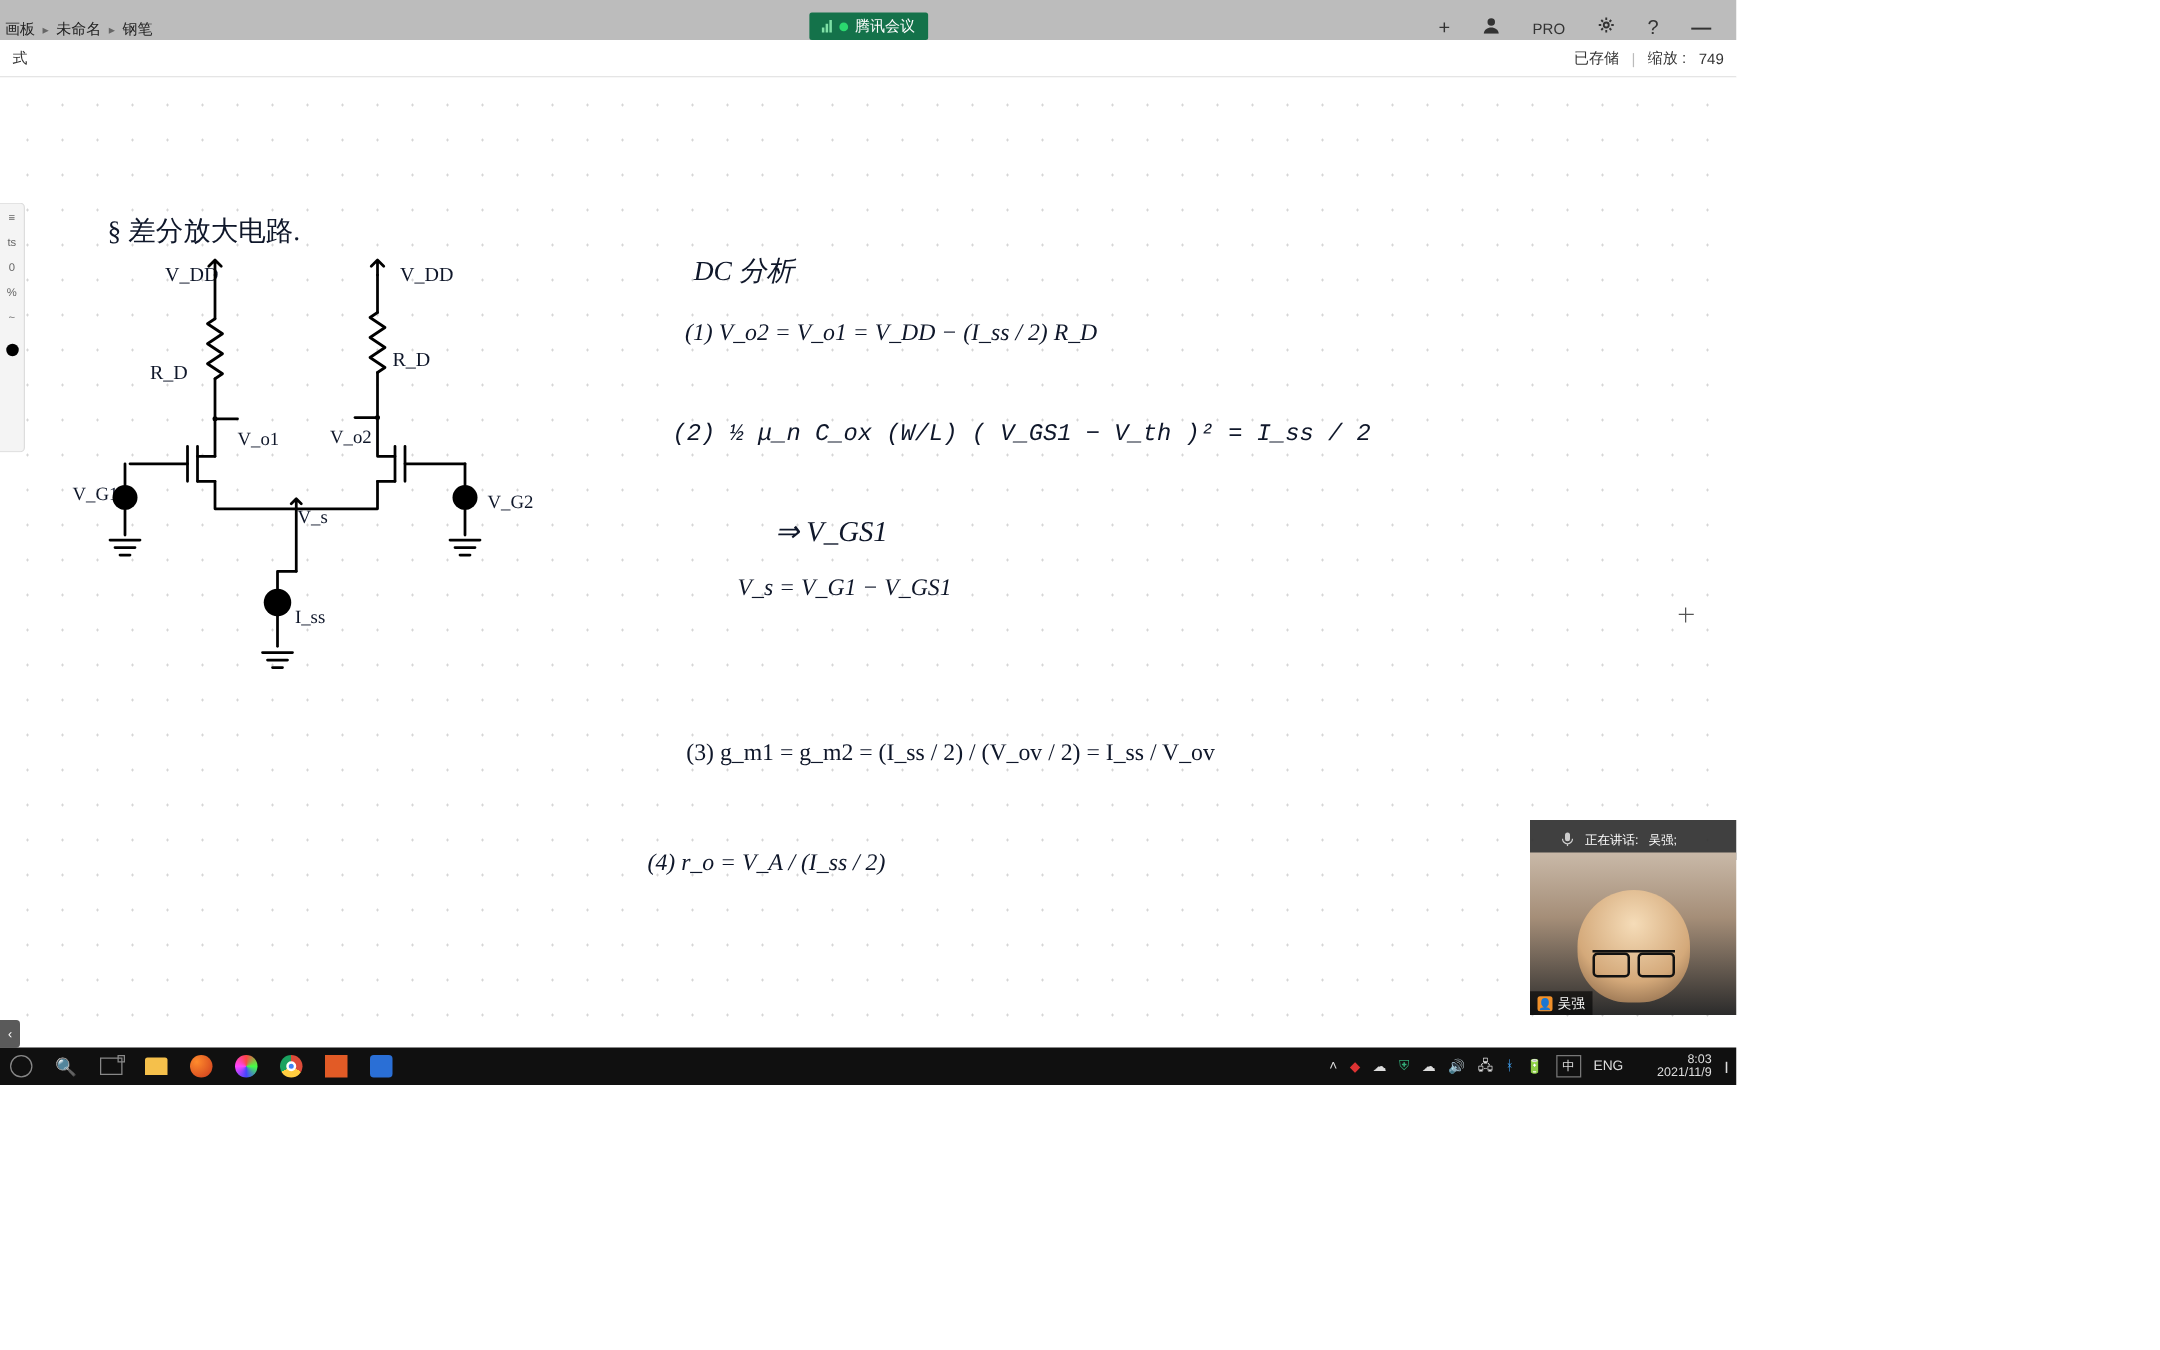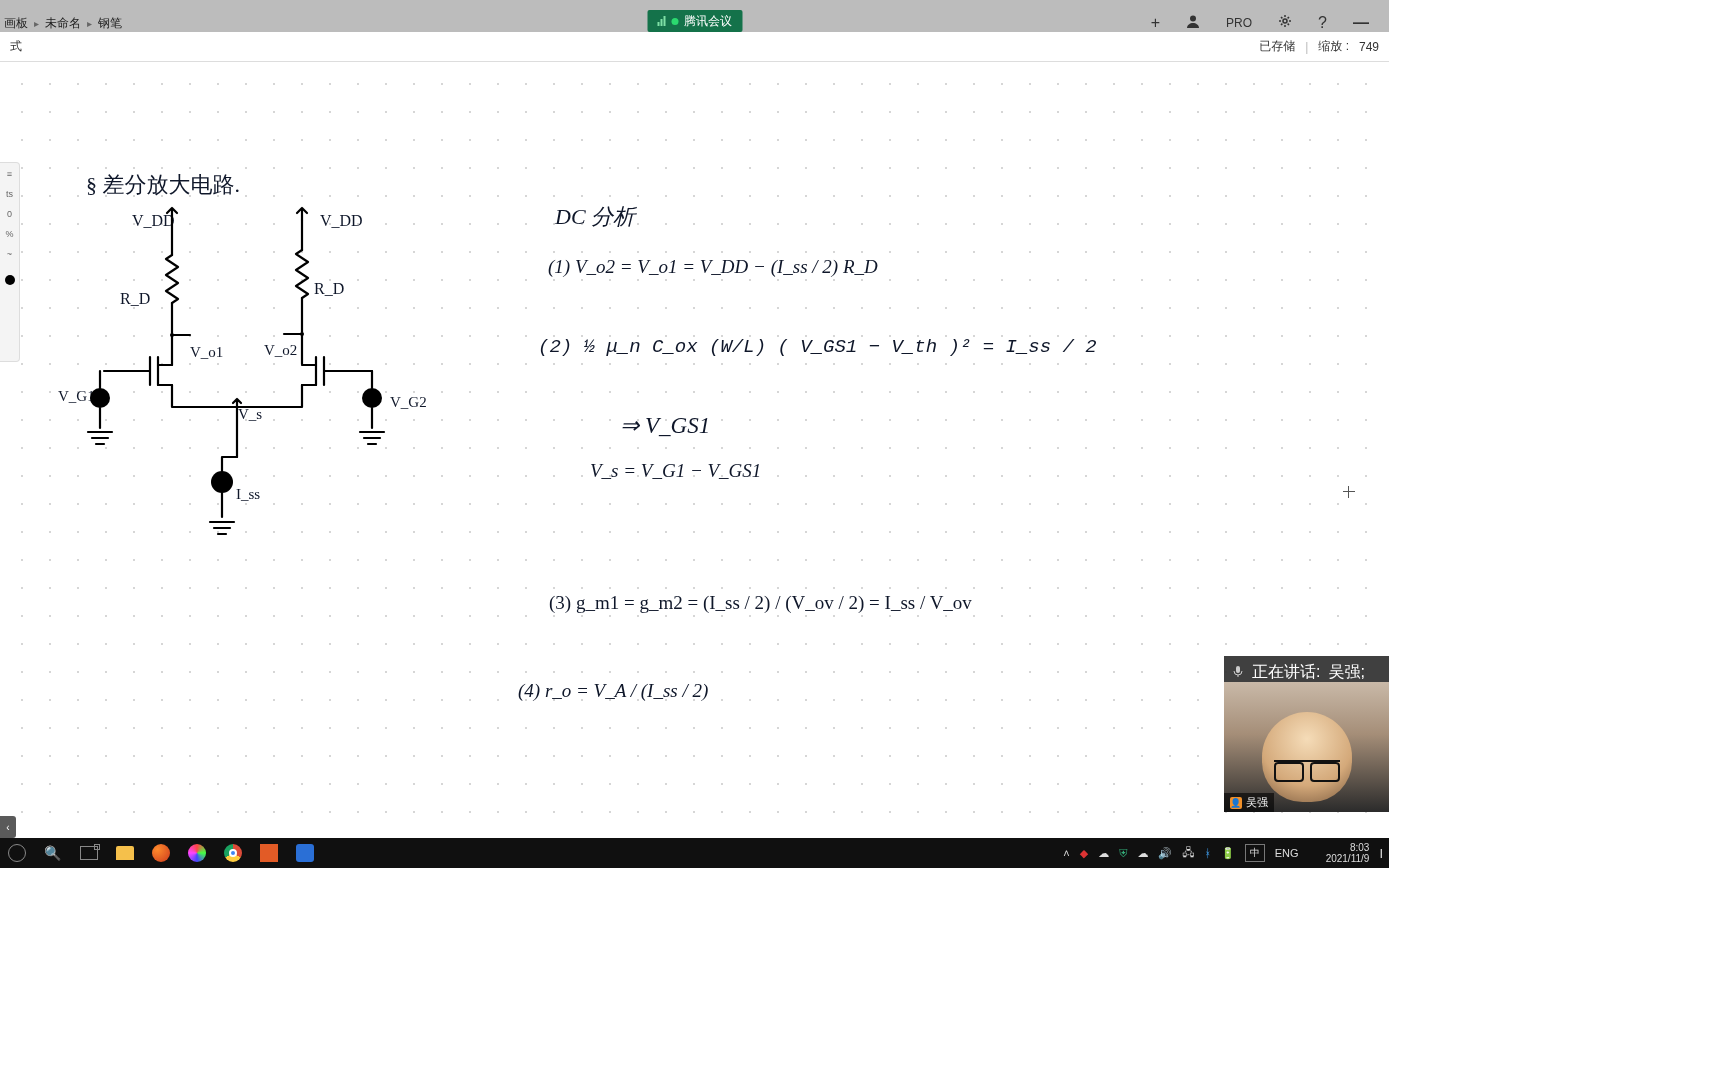--- a/index.html
+++ b/index.html
@@ -145,24 +145,24 @@
       text-align: right;
     }
     .speaker-bar {
       position: absolute;
       right: 0;
       top: 656px;
       height: 32px;
       width: 165px;
       background: rgba(48,48,48,0.92);
       color: #fff;
-      font-size: 16px;
-      display: flex;
-      align-items: center;
-      padding: 0 8px;
+      font-size: 10px;
+      display: flex;
+      align-items: center;
+      padding: 0 24px;
       gap: 8px;
     }
     .webcam {
       position: absolute;
       right: 0;
       top: 682px;
       width: 165px;
       height: 130px;
       background: linear-gradient(180deg,#c9b9a8 0%, #a58e78 40%, #2b2b2b 100%);
       display: flex;

